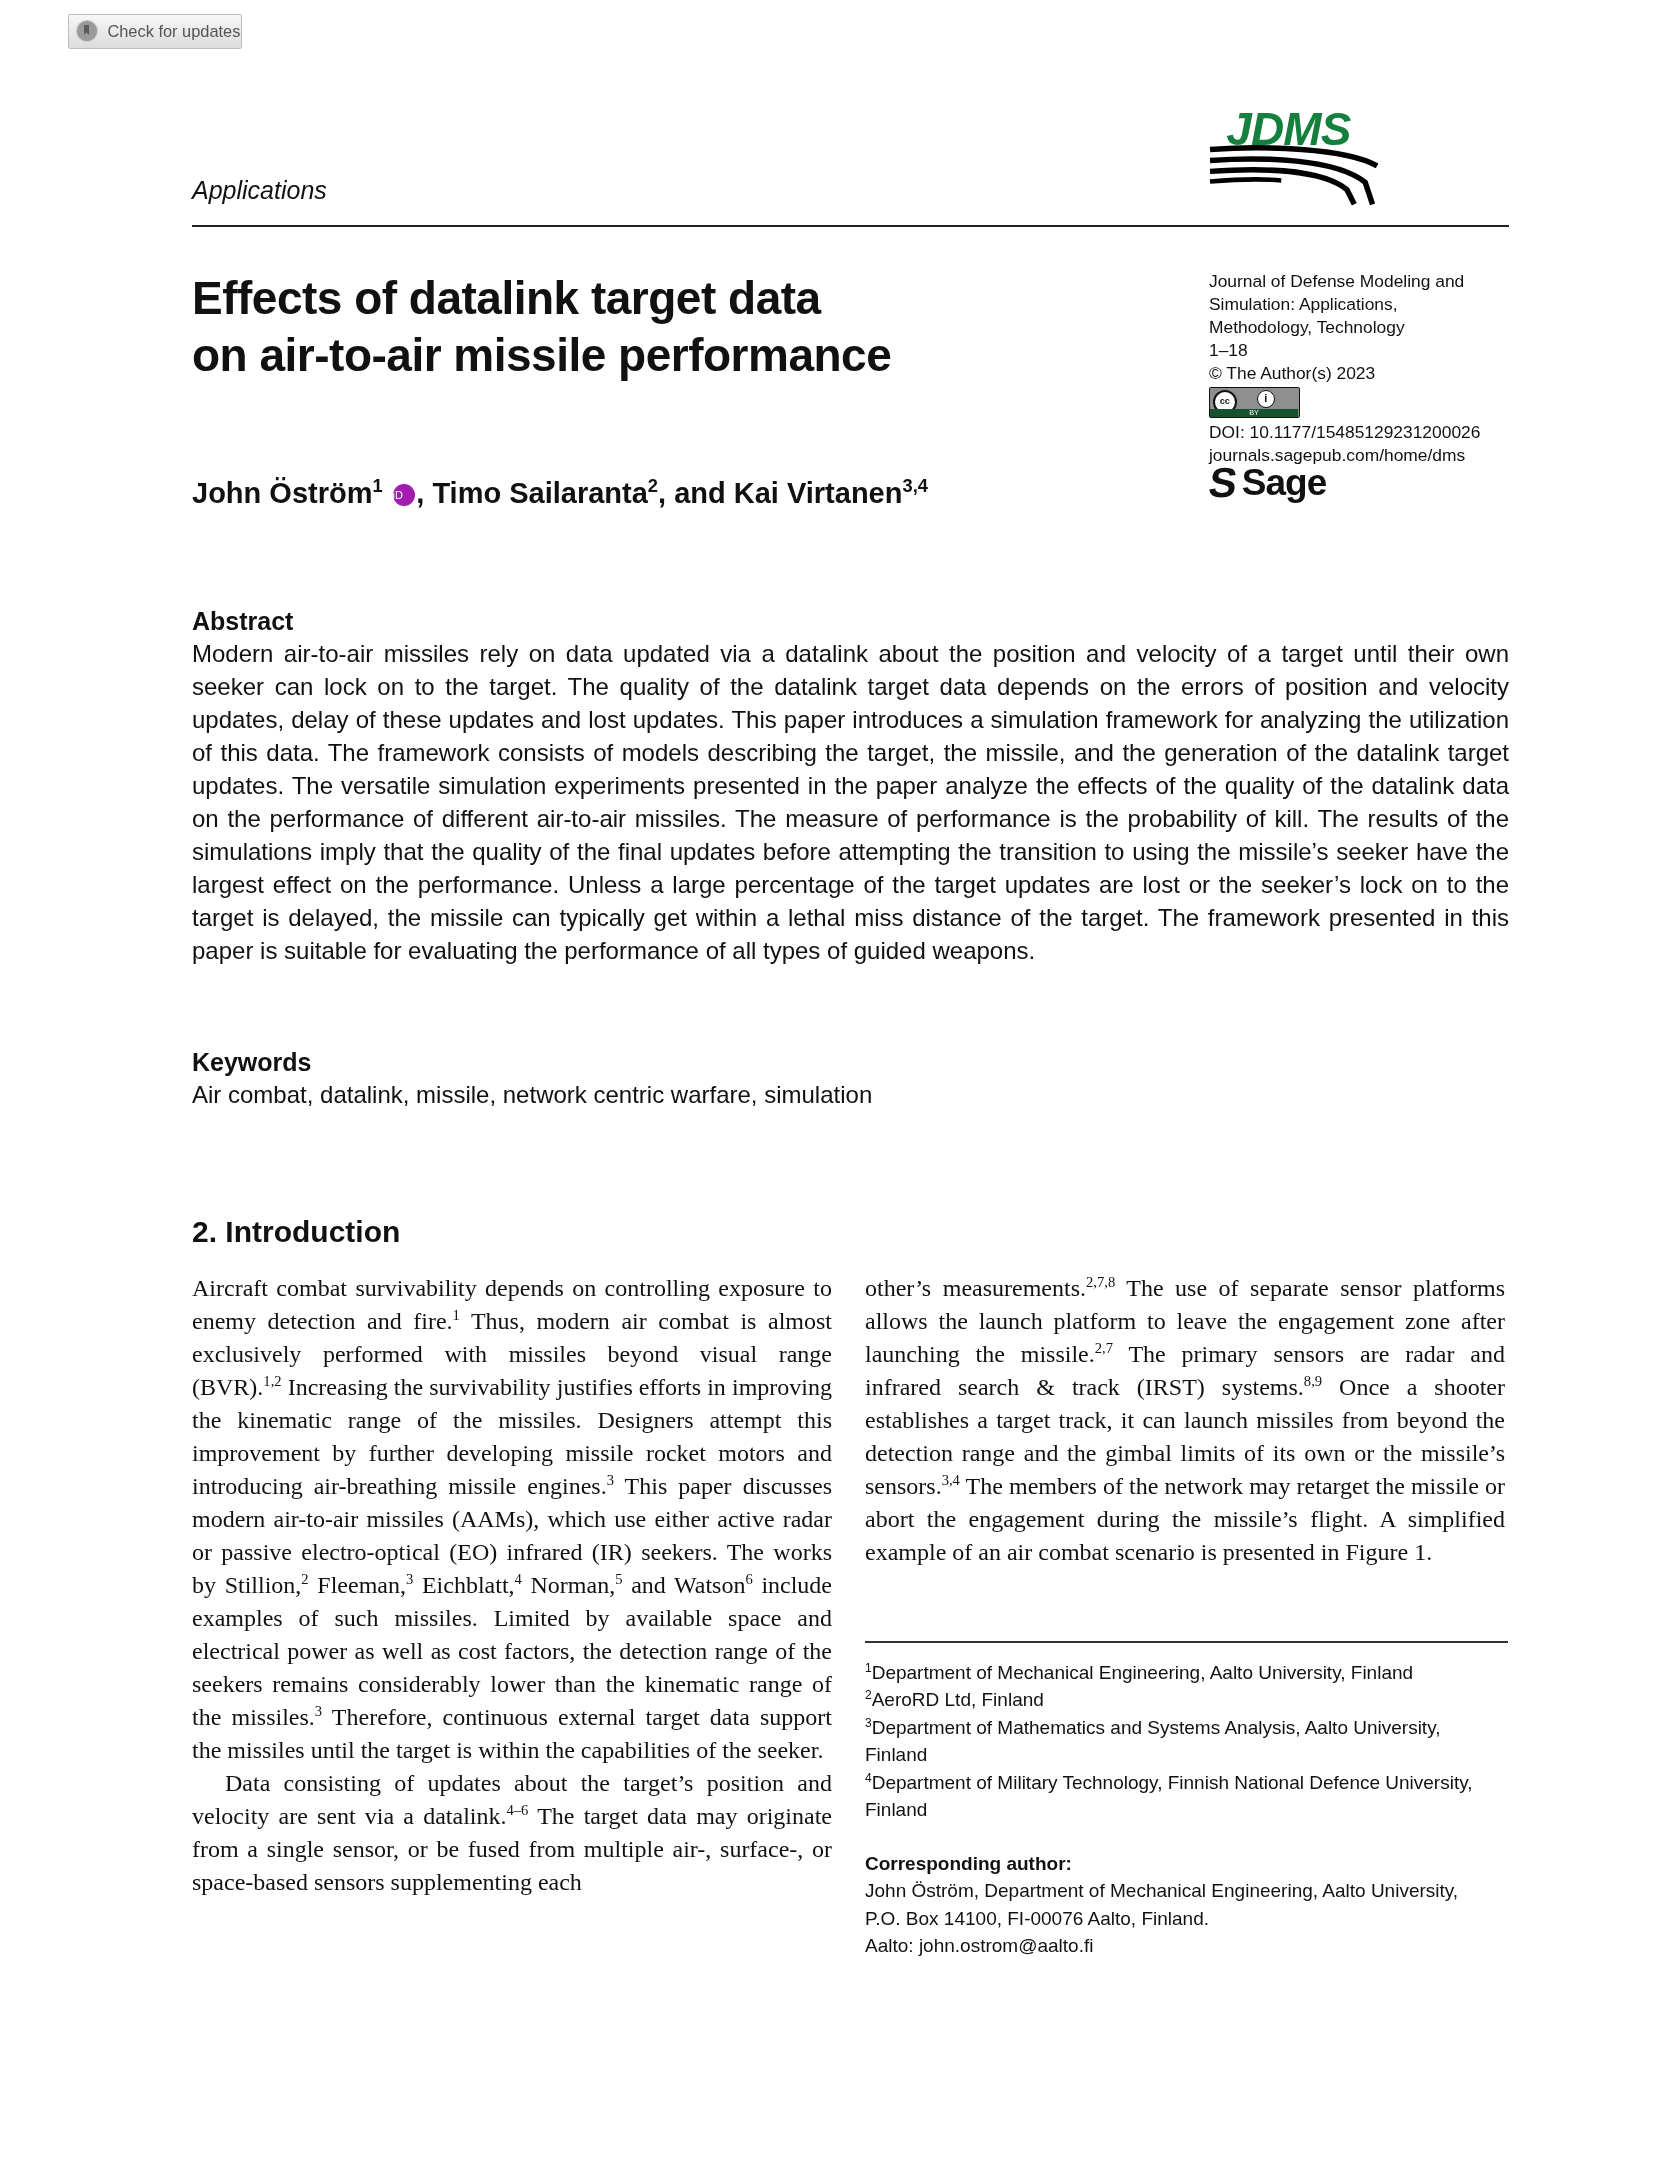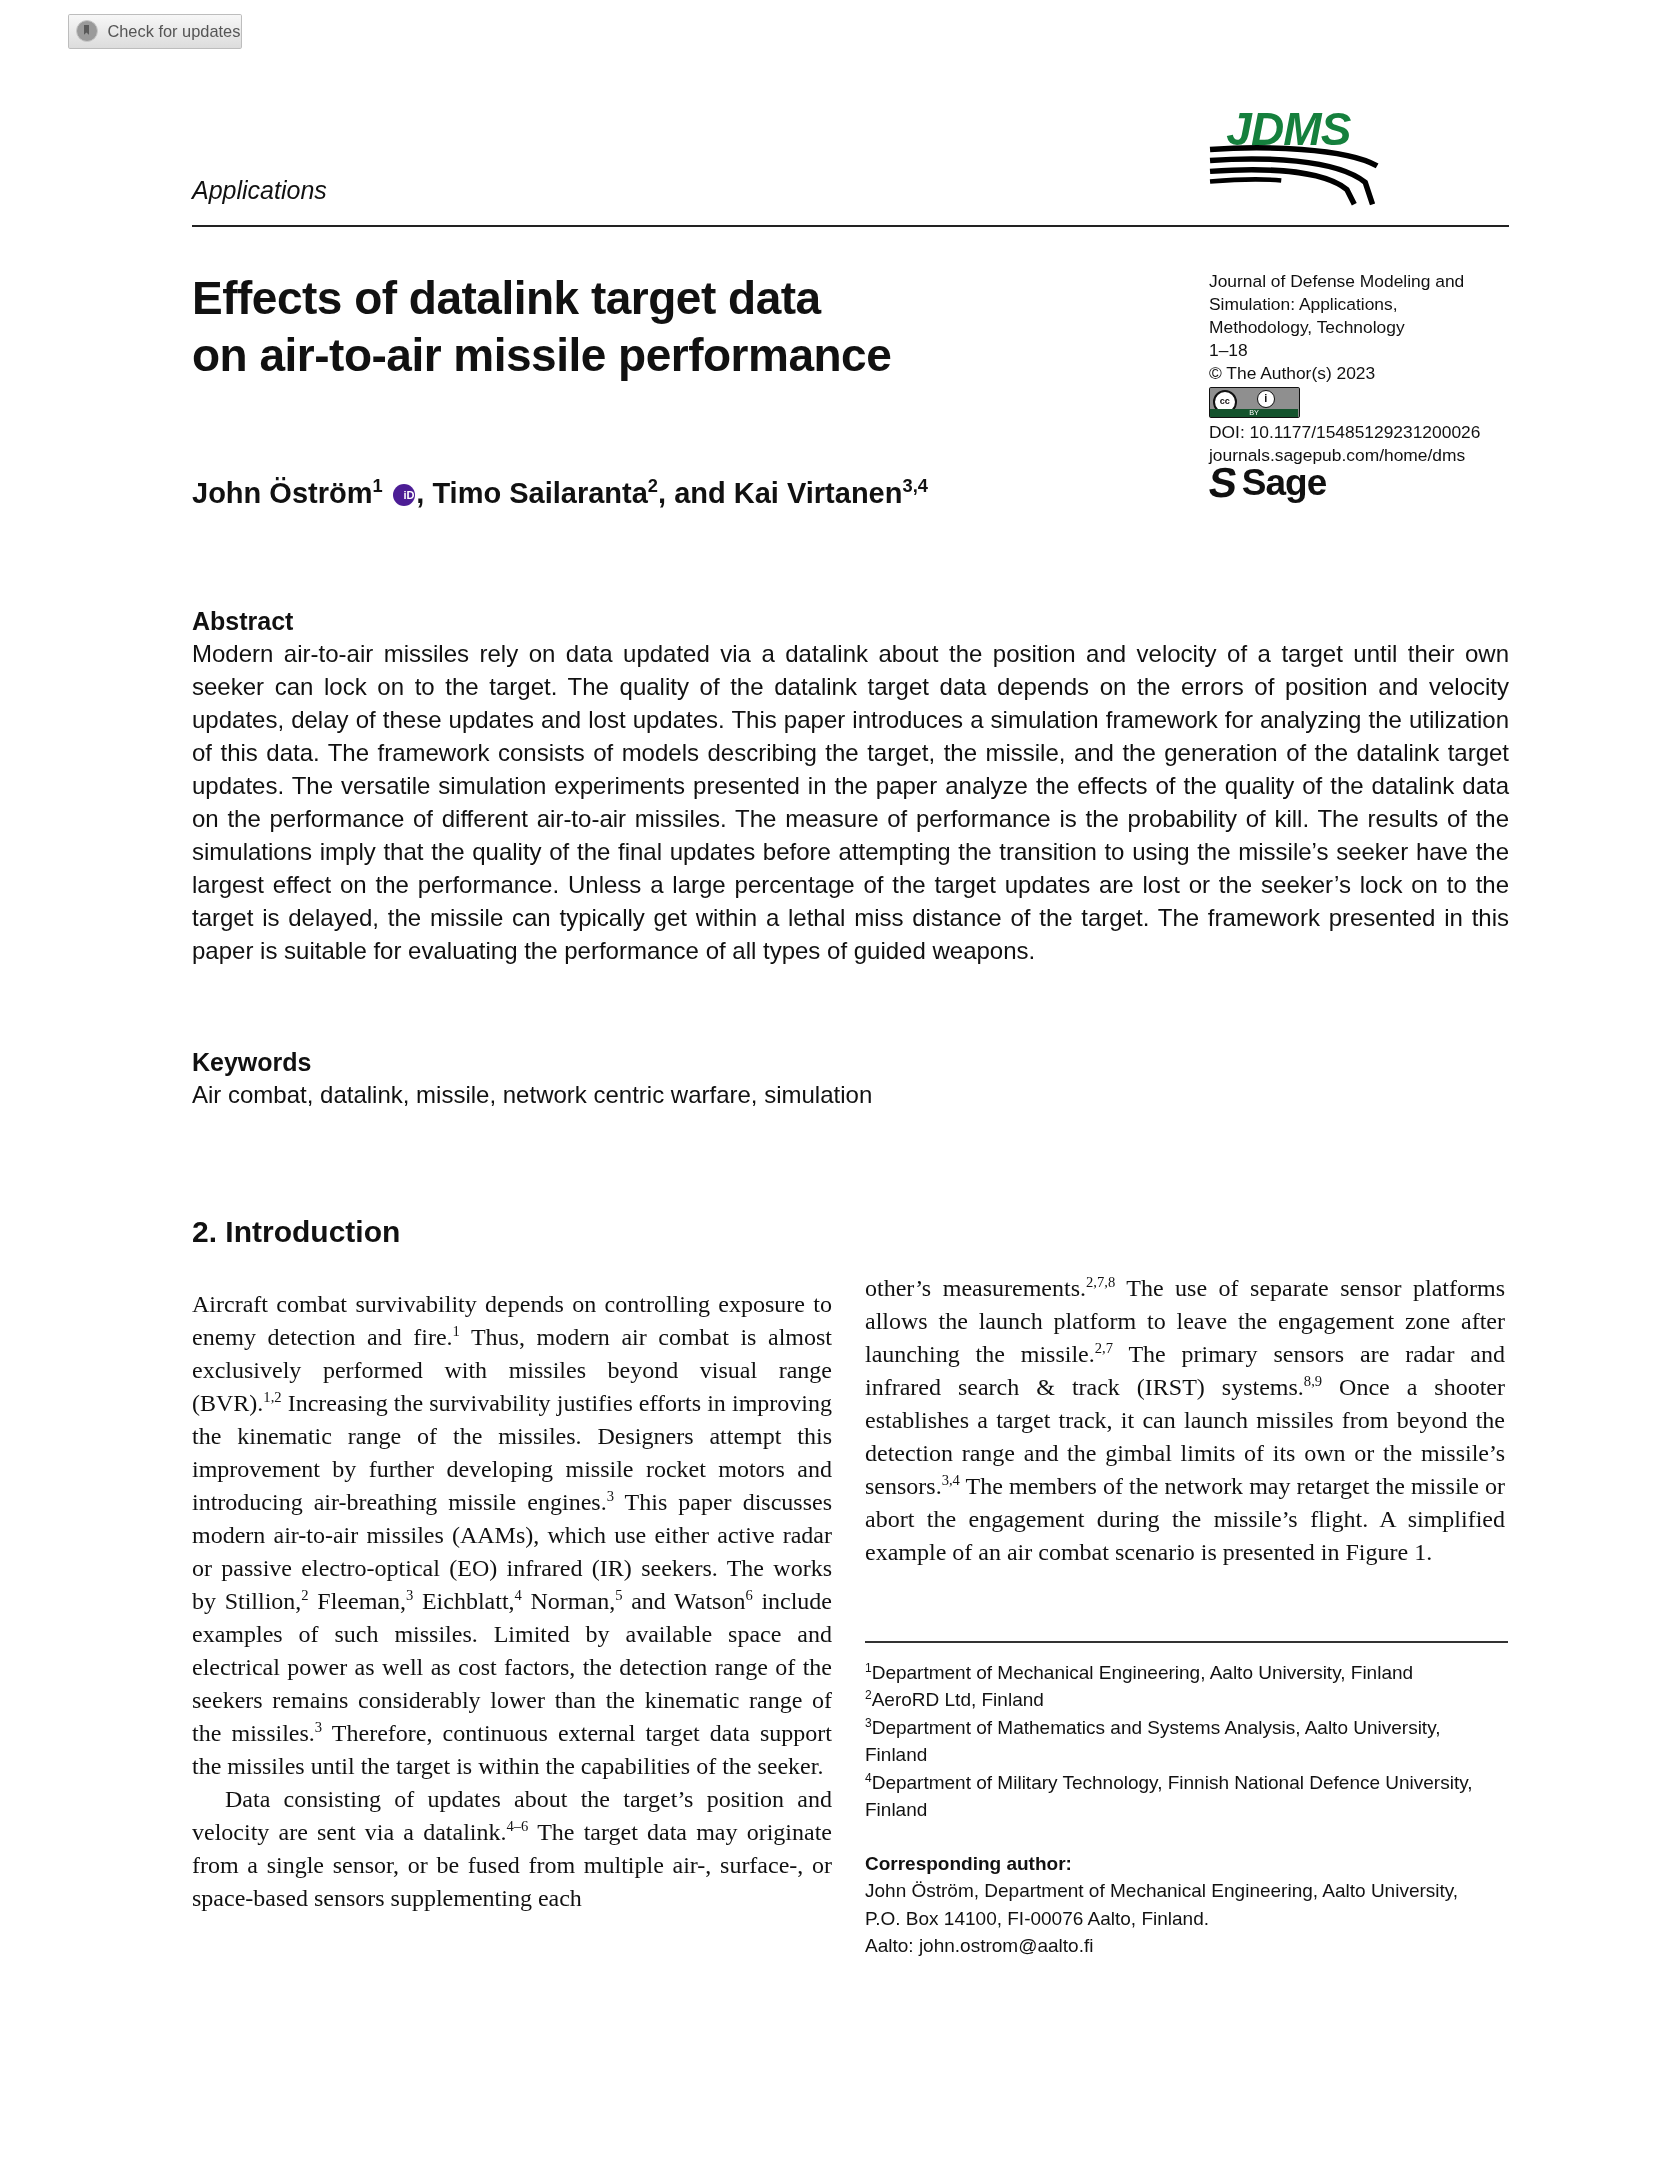--- a/index.html
+++ b/index.html
@@ -31,33 +31,33 @@
     font-size: 9.1px; font-weight: bold; display: flex; align-items: center; justify-content: center; margin: 1.8px 0 0 2.7px; }
   .cc-badge .by { width: 18.3px; height: 18.3px; border-radius: 50%; background: #fff; border: 1.8px solid #111; box-sizing: border-box; margin: 1.8px 0 0 20px;
     font-size: 11px; font-weight: bold; display: flex; align-items: center; justify-content: center; }
   .cc-badge .bylabel { position: absolute; left: 0; bottom: 0; width: 88px; height: 8.2px; background: #14532d; color: #fff; font-size: 7.3px; text-align: center; line-height: 8.2px; }
   .sage { display: flex; align-items: center; font-size: 37px; font-weight: bold; margin-top: 3.7px; letter-spacing: -0.9px; }
   .sage-s { font-size: 42px; margin-right: 5.5px; transform: skewX(-8deg); display: inline-block; }
 
   .title { position: absolute; left: 192px; top: 270px; font-size: 46px; line-height: 57px; font-weight: bold; color: #111; letter-spacing: -0.5px; }
   .authors { position: absolute; left: 192px; top: 475px; font-size: 29px; font-weight: bold; color: #111; }
   .authors sup { font-size: 18.3px; }
-  .orcid { display: inline-block; width: 22px; height: 22px; border-radius: 50%; background: #4c1d95; color: #fff; font-size: 11px; text-align: right; line-height: 22px; vertical-align: middle; margin: 0 1.8px; font-weight: bold; }
+  .orcid { display: inline-block; width: 22px; height: 22px; border-radius: 50%; background: #a21caf; color: #fff; font-size: 11px; text-align: left; line-height: 22px; vertical-align: middle; margin: 0 1.8px; font-weight: normal; }
 
   .abstract { position: absolute; left: 192px; top: 606px; width: 1317px; }
   .h-abs { font-size: 25px; font-weight: bold; line-height: 31px; }
   .abs-text { font-size: 24px; line-height: 33px; text-align: justify; }
 
   .keywords { position: absolute; left: 192px; top: 1047px; width: 1317px; }
   .kw-text { font-size: 24px; line-height: 33px; }
 
   .intro-h { position: absolute; left: 192px; top: 1215px; font-size: 30px; font-weight: bold; }
 
   .col { position: absolute; top: 1272px; width: 640px; font-size: 24px; line-height: 33px; text-align: justify; }
-  .col-left { left: 192px; margin-top: 16px; }
+  .col-left { left: 192px; }
   .col-right { left: 865px; }
   .col p { margin: 0; }
   .col p.indent { text-indent: 33px; }
   .col sup { font-size: 14.6px; line-height: 0; }
 
   .fn-rule { position: absolute; left: 865px; top: 1641px; width: 643px; height: 1.8px; background: #333; }
   .affils { position: absolute; left: 865px; top: 1659px; width: 643px; font-size: 19px; line-height: 27.4px; }
   .affils sup { font-size: 12px; line-height: 0; }
   .corr { position: absolute; left: 865px; top: 1850px; width: 643px; font-size: 19px; line-height: 27.4px; }
   .corr-h { font-weight: bold; }

